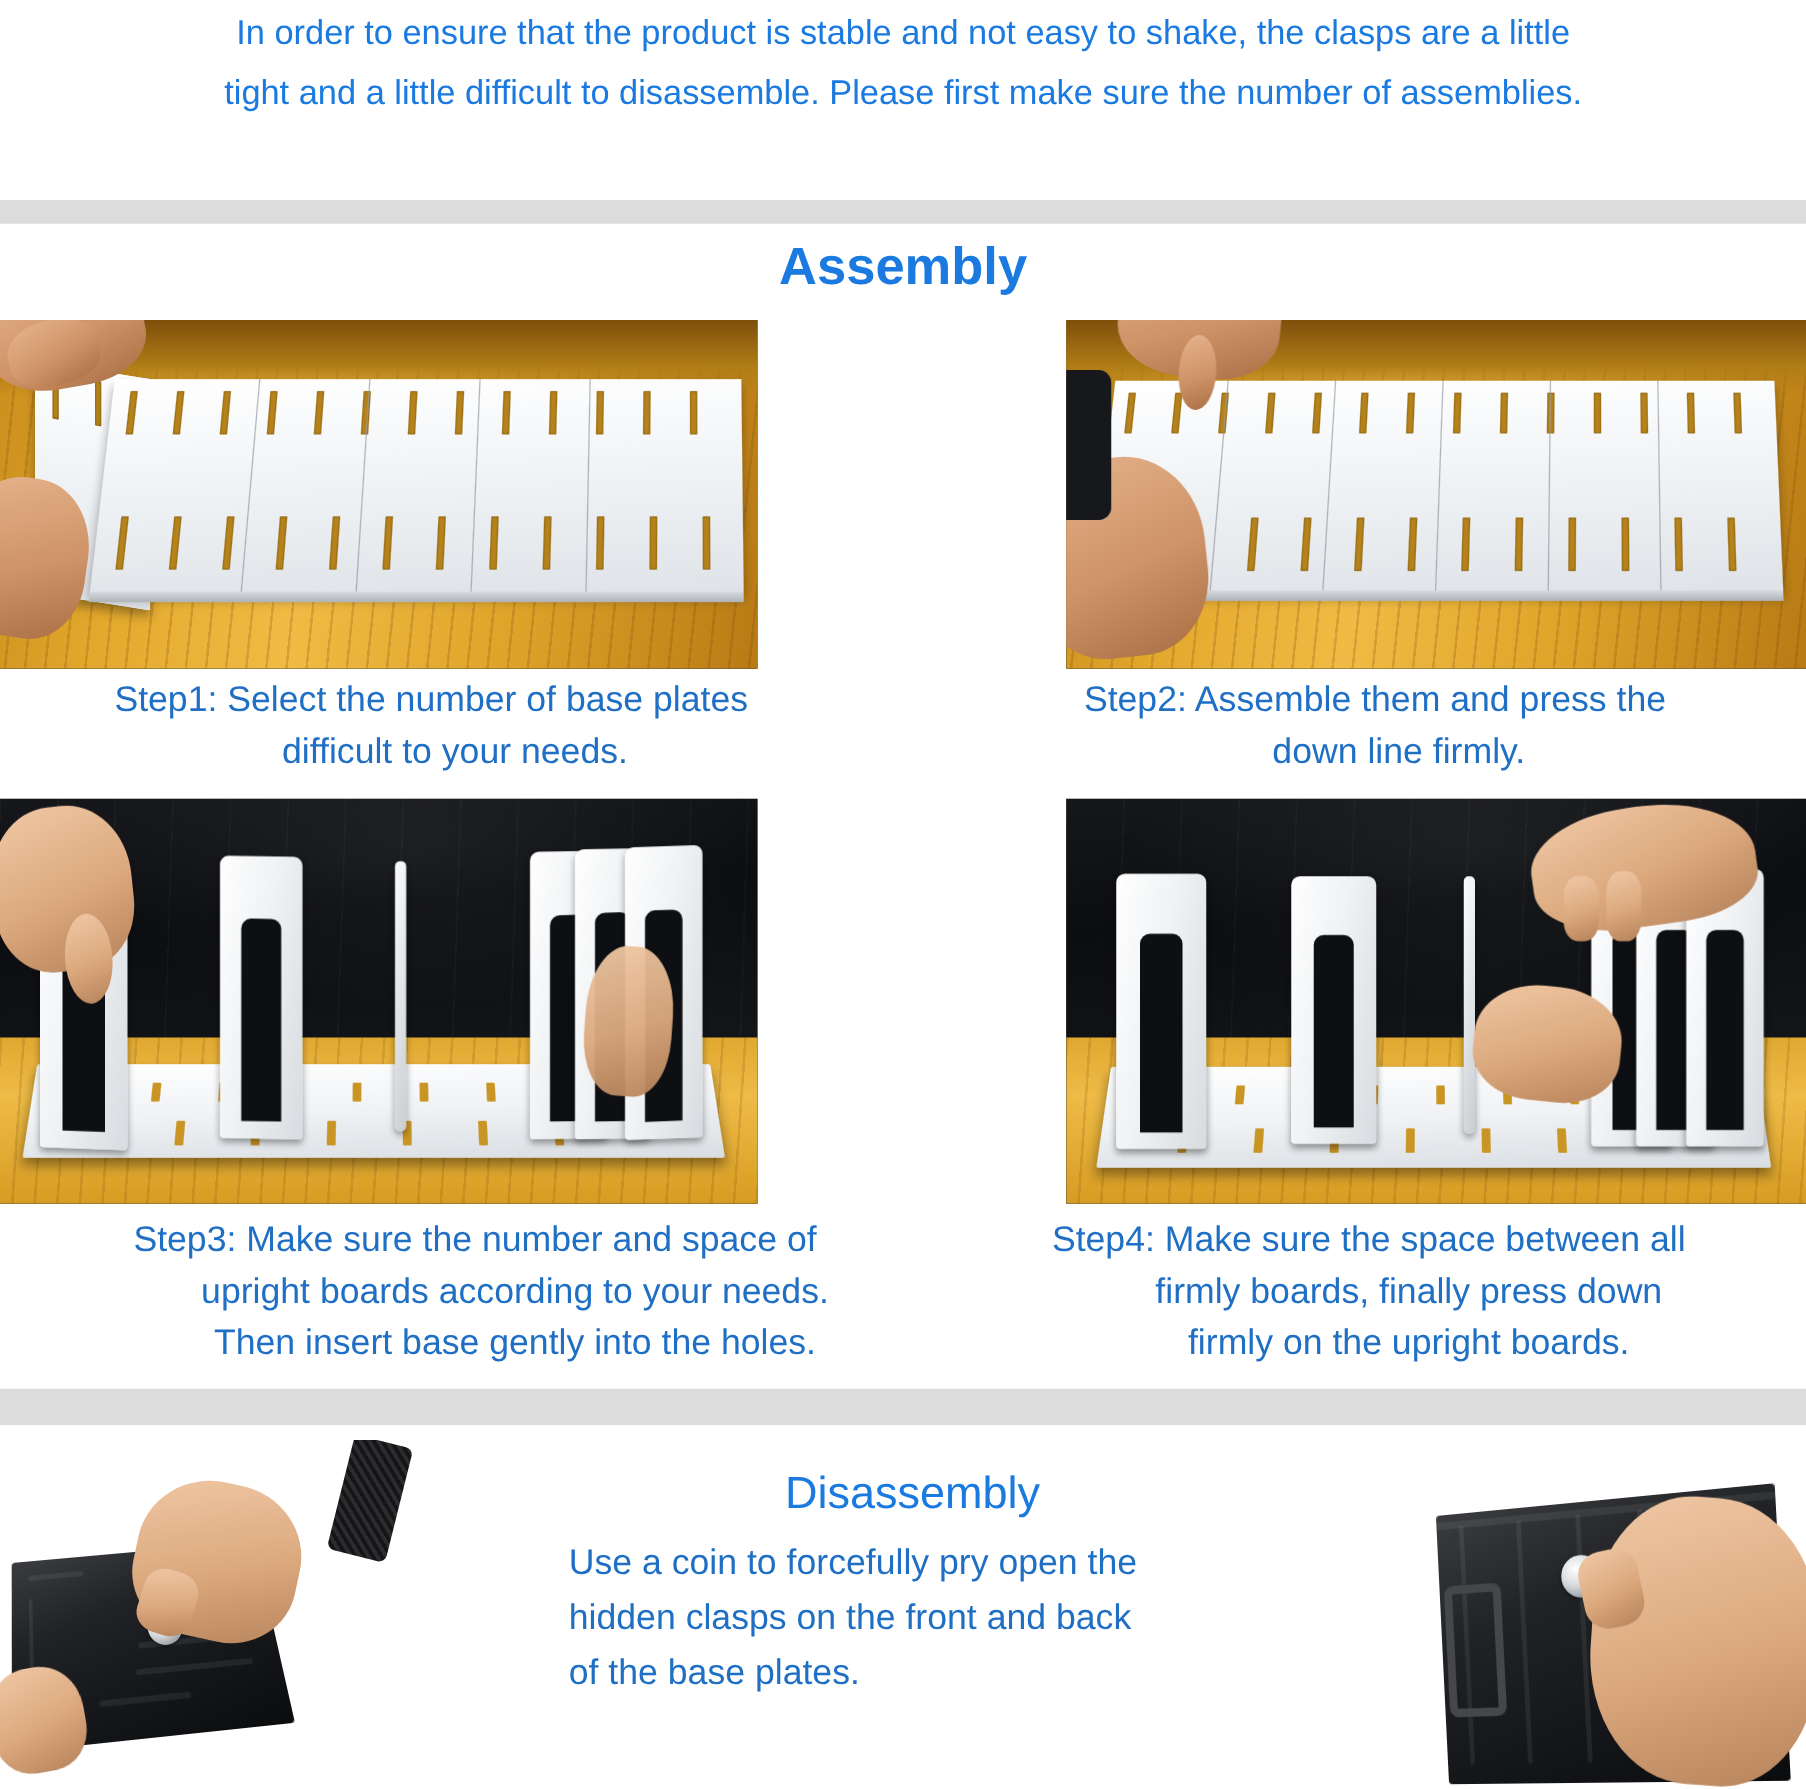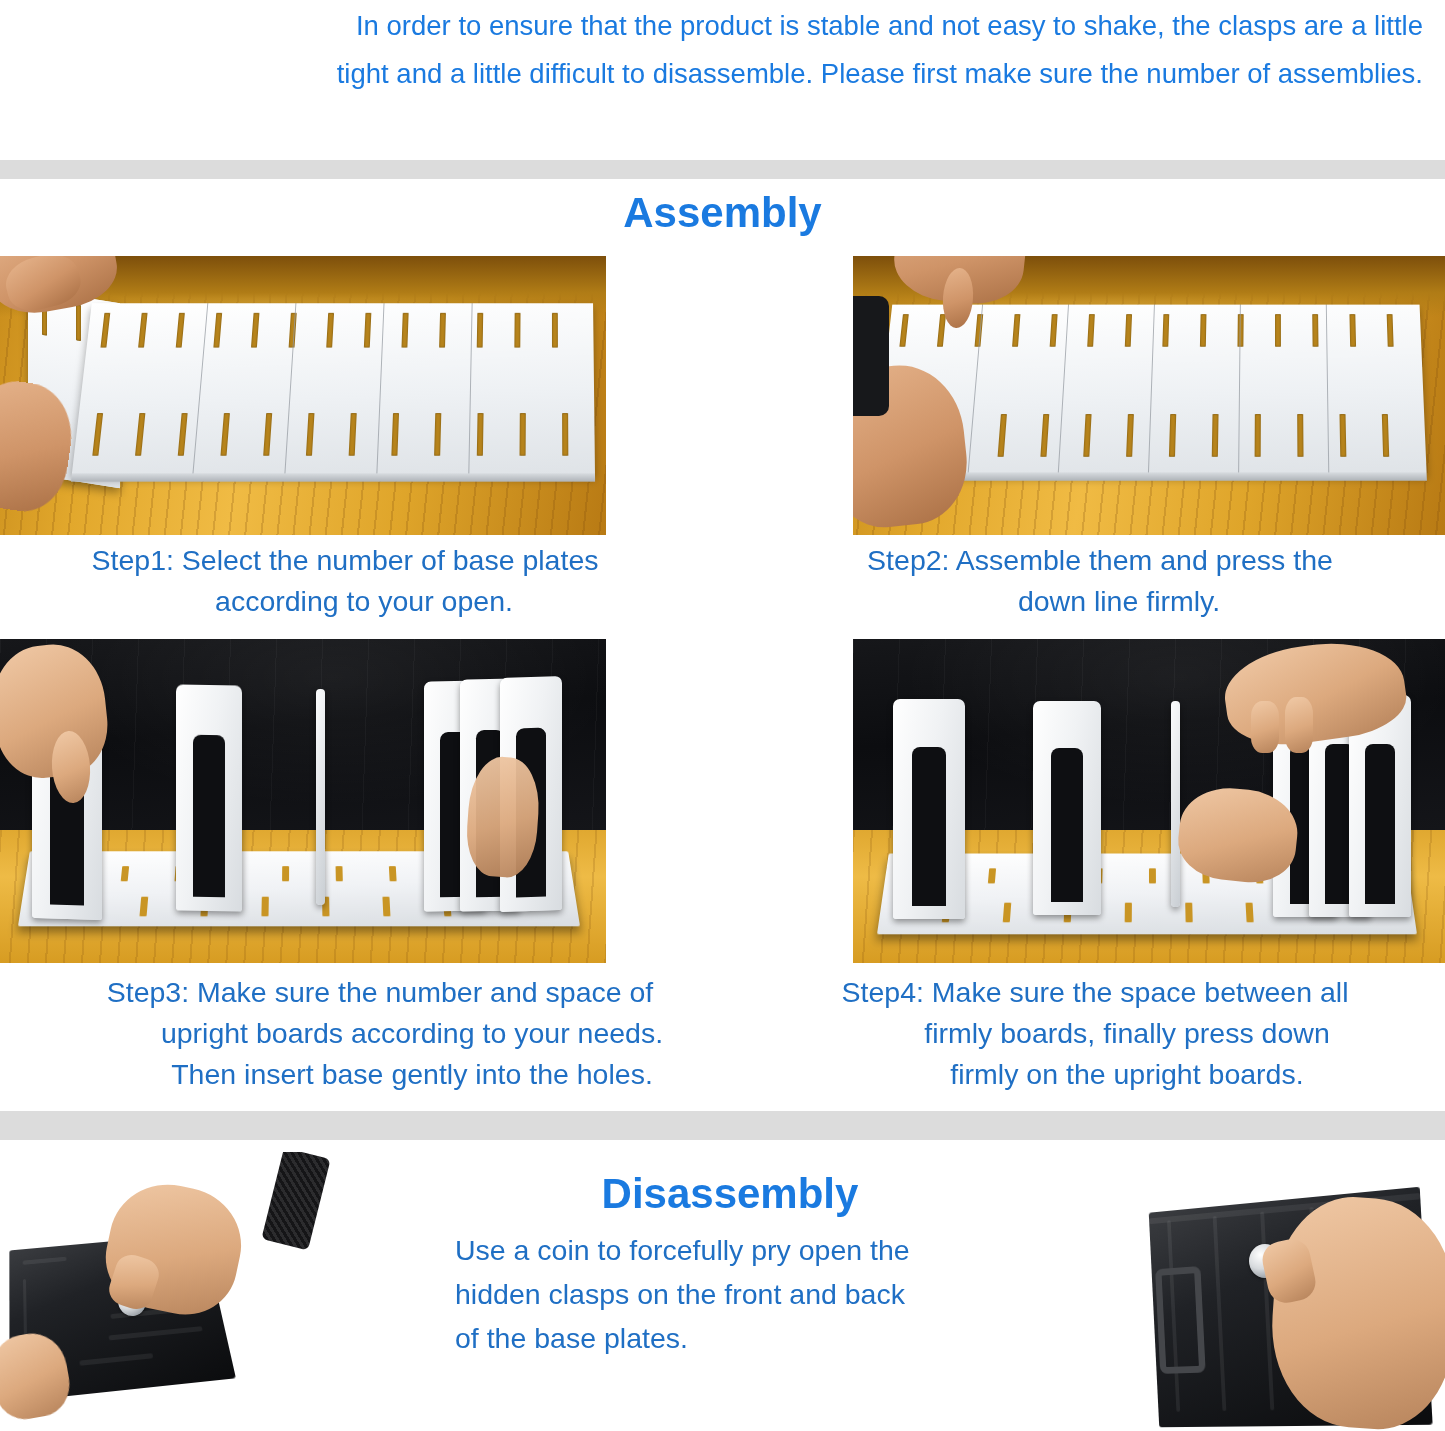--- a/index.html
+++ b/index.html
@@ -14,21 +14,21 @@
   
   .cautions { position:absolute; left:0; top:0; width:1445px; height:160px; text-align:center; }
   .cautions-title {
     font-size:42px; font-weight:bold; color:#1a7ae0; letter-spacing:0px;
     line-height:50px; padding-top:2px;
   }
   .cautions-body {
     font-size:27.5px; color:#1a7ae0; line-height:48px;
     padding:2px 22px 0 22px; white-space:nowrap;
   }
-  .cautions-body span { display:block;text-align:right; }
+  .cautions-body span { display:block; }
 
   .divider { position:absolute; left:0; width:1445px; background:#dcdcdc; }
   .divider-top { top:160px; height:19px; }
   .divider-bottom { top:1111px; height:29px; }
 
   
   .assembly-heading {
     position:absolute; left:0; top:188px; width:1445px; text-align:center;
     font-size:42px; font-weight:bold; color:#1a7ae0; line-height:50px;
   }
@@ -155,21 +155,21 @@
   .cap2 { left:755px; top:540px; width:690px; }
   .cap3 { left:0;    top:972px; width:760px; }
   .cap4 { left:745px; top:972px; width:700px; }
   .caption span { display:block; }
   .indent1 { padding-left:38px; }
   .indent2 { padding-left:64px; }
 
   
   .disassembly-heading {
     position:absolute; left:400px; top:1168px; width:660px; text-align:center;
-    font-size:42px; font-weight:bold; color:#1a7ae0; line-height:52px;
+    font-size:36px; font-weight:normal; color:#1a7ae0; line-height:52px;
   }
   .disassembly-body {
     position:absolute; left:455px; top:1228px; width:620px;
     color:#1f6fc4; font-size:28.5px; line-height:44px; text-align:left;
     white-space:nowrap;
   }
   .disassembly-body span { display:block; }
 </style>
 </head>
 <body>
@@ -369,21 +369,21 @@
     </div>
 
     <div class="hand skin2" style="left:372px; top:6px; width:180px; height:96px; border-radius:45% 50% 35% 40%; transform:rotate(-8deg);"></div>
     <div class="finger skin2" style="left:398px; top:62px; width:28px; height:52px;"></div>
     <div class="finger skin2" style="left:432px; top:58px; width:28px; height:56px;"></div>
     <div class="hand skin2" style="left:326px; top:150px; width:118px; height:92px; transform:rotate(6deg);"></div>
   </div>
 
   <div class="caption cap1">
     <span>Step1: Select the number of base plates</span>
-    <span class="indent1">according to your open.</span>
+    <span class="indent1">difficult to your needs.</span>
   </div>
   <div class="caption cap2">
     <span>Step2: Assemble them and press the</span>
     <span class="indent1">down line firmly.</span>
   </div>
   <div class="caption cap3">
     <span>Step3: Make sure the number and space of</span>
     <span class="indent2">upright boards according to your needs.</span>
     <span class="indent2">Then insert base gently into the holes.</span>
   </div>

